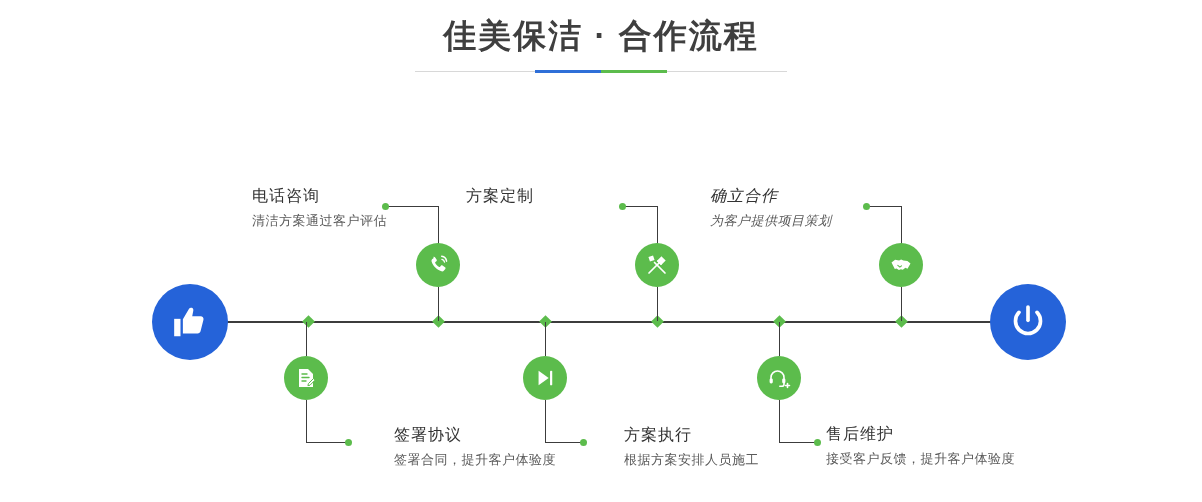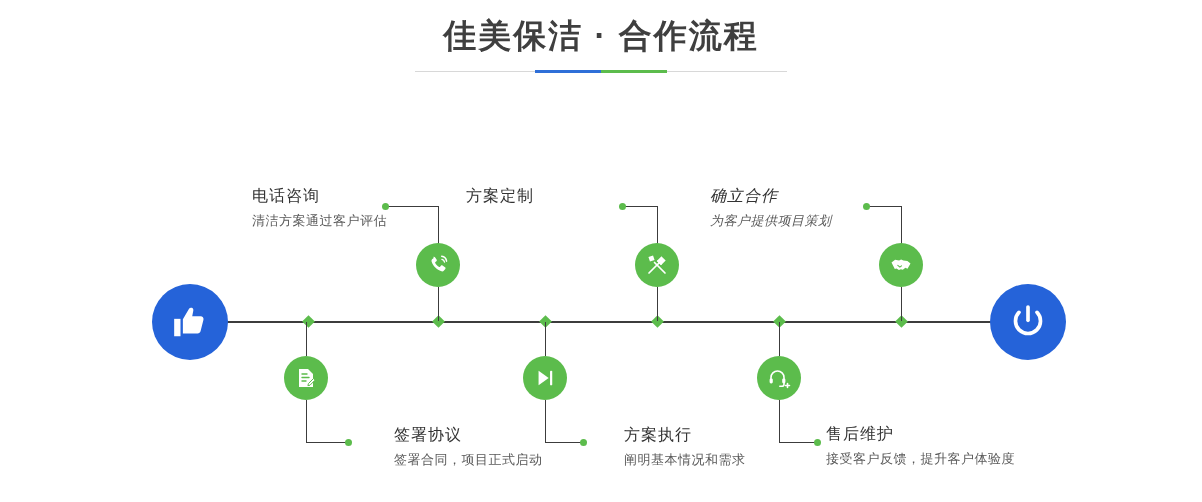--- a/index.html
+++ b/index.html
@@ -235,21 +235,21 @@
           <path d="M8 8h5M8 11.5h7M8 15h4" stroke="#5cbc4c" stroke-width="1.4" stroke-linecap="round"></path>
           <path d="M19.4 12.6l1.6 1.6-5 5-2.1.5.5-2.1z" fill="#ffffff" stroke="#5cbc4c" stroke-width="1"></path>
         </svg>
       </span>
     </div>
     <div class="conn-v" style="left:306px; top:400px; height:42px;"></div>
     <div class="conn-h" style="left:306px; top:442px; width:42px;"></div>
     <div class="conn-dot" style="left:345px; top:439px;"></div>
     <div class="lbl below" style="left:356px; top:425px;margin-left:38px;">
       <div class="lbl-title">签署协议</div>
-      <div class="lbl-desc">签署合同，项目正式启动</div>
+      <div class="lbl-desc">签署合同，提升客户体验度</div>
     </div>
 
     <div class="conn-v" style="left:657px; top:206px; height:38px;"></div>
     <div class="conn-h" style="left:622px; top:206px; width:35px;"></div>
     <div class="conn-dot" style="left:619px; top:203px;"></div>
     <div class="conn-v" style="left:657px; top:287px; height:34px;"></div>
     <div class="node-icon" style="left:635px; top:243px;">
       <span>
         <svg width="24" height="24" viewBox="0 0 24 24" fill="none" stroke="#ffffff" stroke-width="1.7" stroke-linecap="round" aria-hidden="true">
           <path d="M4 20L14.5 9.5"></path>
@@ -271,21 +271,21 @@
           <path d="M5 4l11 8-11 8z"></path>
           <rect x="17.5" y="4" width="2.4" height="16" rx="1"></rect>
         </svg>
       </span>
     </div>
     <div class="conn-v" style="left:545px; top:400px; height:42px;"></div>
     <div class="conn-h" style="left:545px; top:442px; width:38px;"></div>
     <div class="conn-dot" style="left:580px; top:439px;"></div>
     <div class="lbl below" style="left:592px; top:425px;margin-left:32px;">
       <div class="lbl-title">方案执行</div>
-      <div class="lbl-desc">阐明基本情况和需求</div>
+      <div class="lbl-desc">根据方案安排人员施工</div>
     </div>
 
     <div class="conn-v" style="left:901px; top:206px; height:38px;"></div>
     <div class="conn-h" style="left:866px; top:206px; width:35px;"></div>
     <div class="conn-dot" style="left:863px; top:203px;"></div>
     <div class="conn-v" style="left:901px; top:287px; height:34px;"></div>
     <div class="node-icon" style="left:879px; top:243px;">
       <span>
         <svg width="24" height="24" viewBox="0 0 24 24" fill="#ffffff" aria-hidden="true">
           <path d="M2.5 9.5l3.6-2.8 4 .7 2-.9 2.3.9 4 .5 3.1 2.6-3 5.3-2.1-1.1-2.6 2.1-1.9-.6-2 .9-2.4-1.6-1.7.6z"></path>

